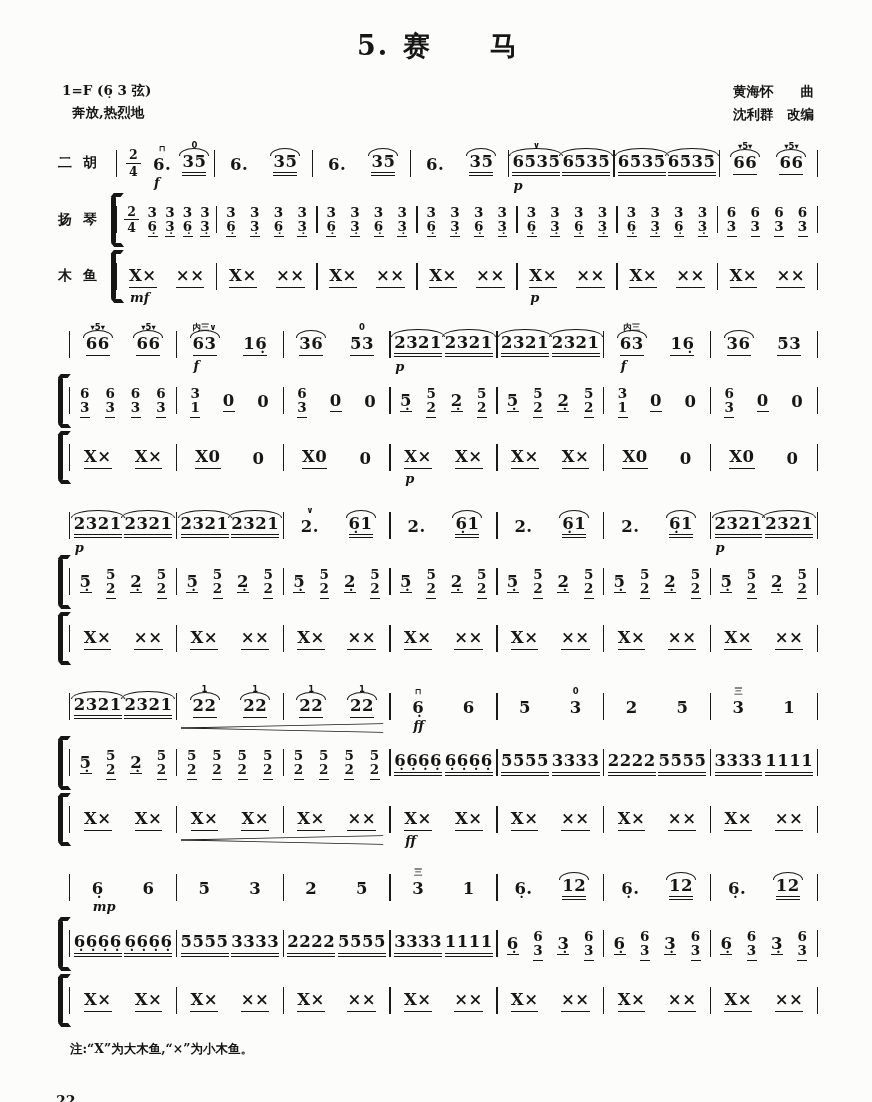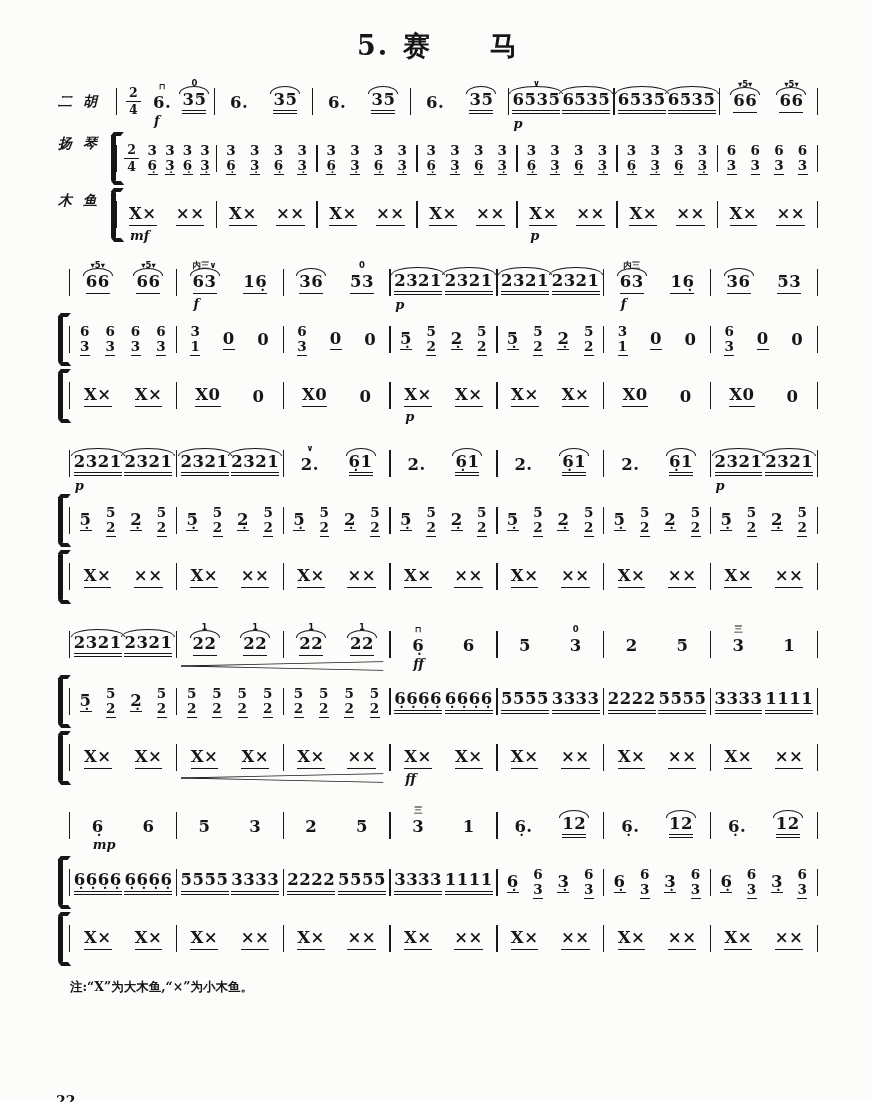--- a/index.html
+++ b/index.html
@@ -14,21 +14,21 @@
   .title .num{margin-right:14px;}
   .subtitle{ text-align:center; font-size:15px; font-weight:700; margin-top:7px;}
   .meta{ display:flex; justify-content:space-between; align-items:flex-start; margin-top:16px; padding:0 4px;}
   .meta .kv div{ font-size:13.5px; font-weight:700; line-height:1.6;}
   .meta .kv .tempo{ padding-left:10px;}
   .meta .credits div{ font-size:13.5px; font-weight:700; line-height:1.7; text-align:left;}
   
   #score{ margin-top:10px;}
   .system{ margin-bottom:13px;}
   .stave{ display:flex; align-items:center; min-height:55px; margin-bottom:1px;}
-  .gutter{ width:58px; flex:none; display:flex; align-items:flex-start; justify-content:space-between;font-style:italic;}
+  .gutter{ width:58px; flex:none; display:flex; align-items:center; justify-content:space-between;}
   .gutter.slim{ width:11px; justify-content:flex-start;}
   .inst-label{ font-size:14px; font-weight:700; letter-spacing:11px; white-space:nowrap;}
   .bracket{ width:5px; height:46px; background:#161616; border-radius:1px; position:relative; flex:none;}
   .bracket::before,.bracket::after{ content:""; position:absolute; left:0; width:10px; height:3.5px; background:#161616;}
   .bracket::before{ top:-3.5px; transform:skewX(-38deg); transform-origin:left bottom;}
   .bracket::after{ bottom:-3.5px; transform:skewX(38deg); transform-origin:left top;}
   .line{ position:relative; flex:1; display:flex; align-items:center;}
   .measure{ flex:1; display:flex; justify-content:space-around; align-items:center; padding:0 2px;}
   .barline{ width:1.4px; height:27px; background:#1a1a1a; flex:none;}
   .timesig{ display:inline-flex; flex-direction:column; align-items:center; font-size:12.5px; font-weight:700; line-height:1.1; margin:0 2px;}
@@ -54,20 +54,30 @@
   .pagenum{ position:absolute; left:56px; bottom:-7px; font-size:14px; font-weight:700;}
 </style>
 </head>
 <body>
 
 <div class="page">
   <div class="title">
     <span class="num">5.</span><span>赛　　马</span>
   </div>
 
+  <div class="meta">
+    <div class="kv">
+      <div>1=F (6̣  3 弦)</div>
+      <div class="tempo">奔放,热烈地</div>
+    </div>
+    <div class="credits">
+      <div>黄海怀　　曲</div>
+      <div>沈利群　改编</div>
+    </div>
+  </div>
 
   <main id="score">
       <div class="system">
         <div class="stave">
           <div class="gutter">
             <span class="inst-label">二胡</span>
           </div>
           <div class="line">
             <span class="barline"></span>
             <span class="measure">

